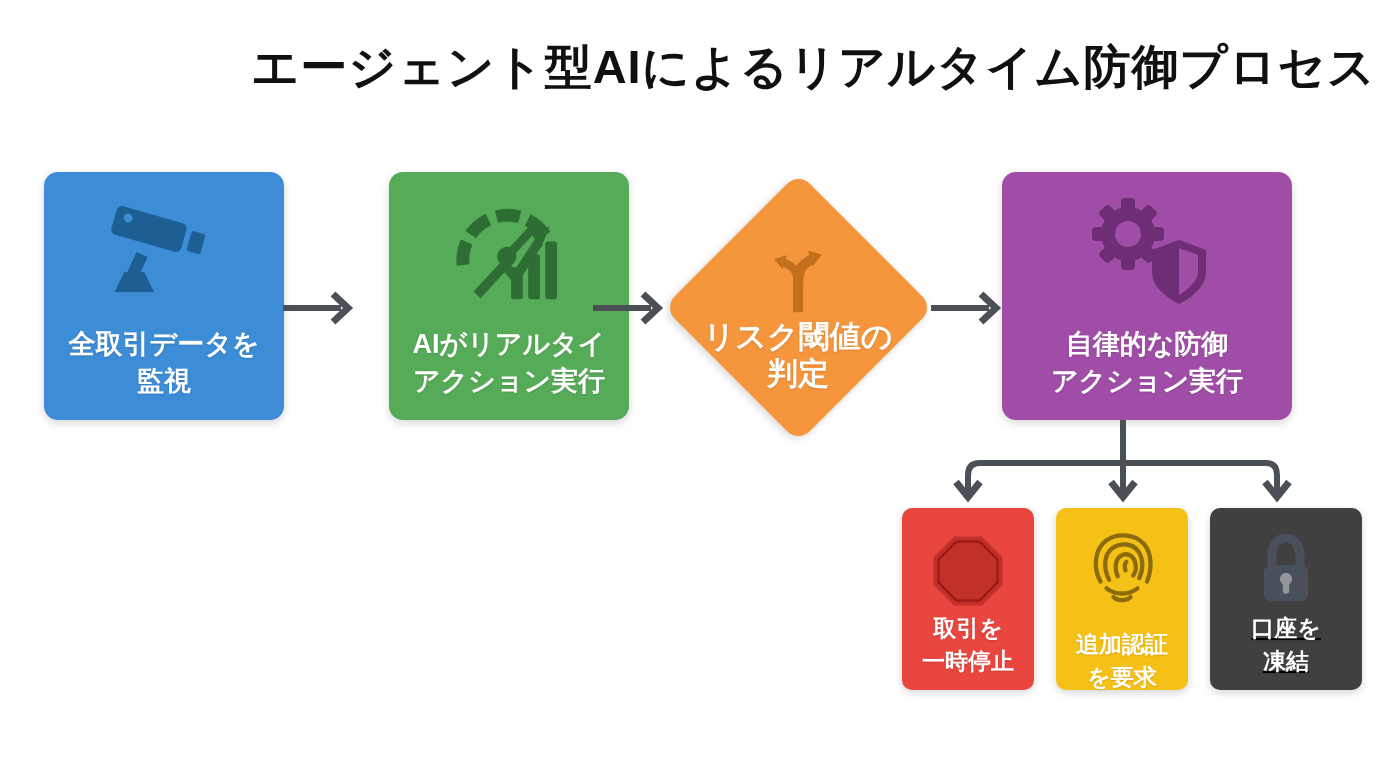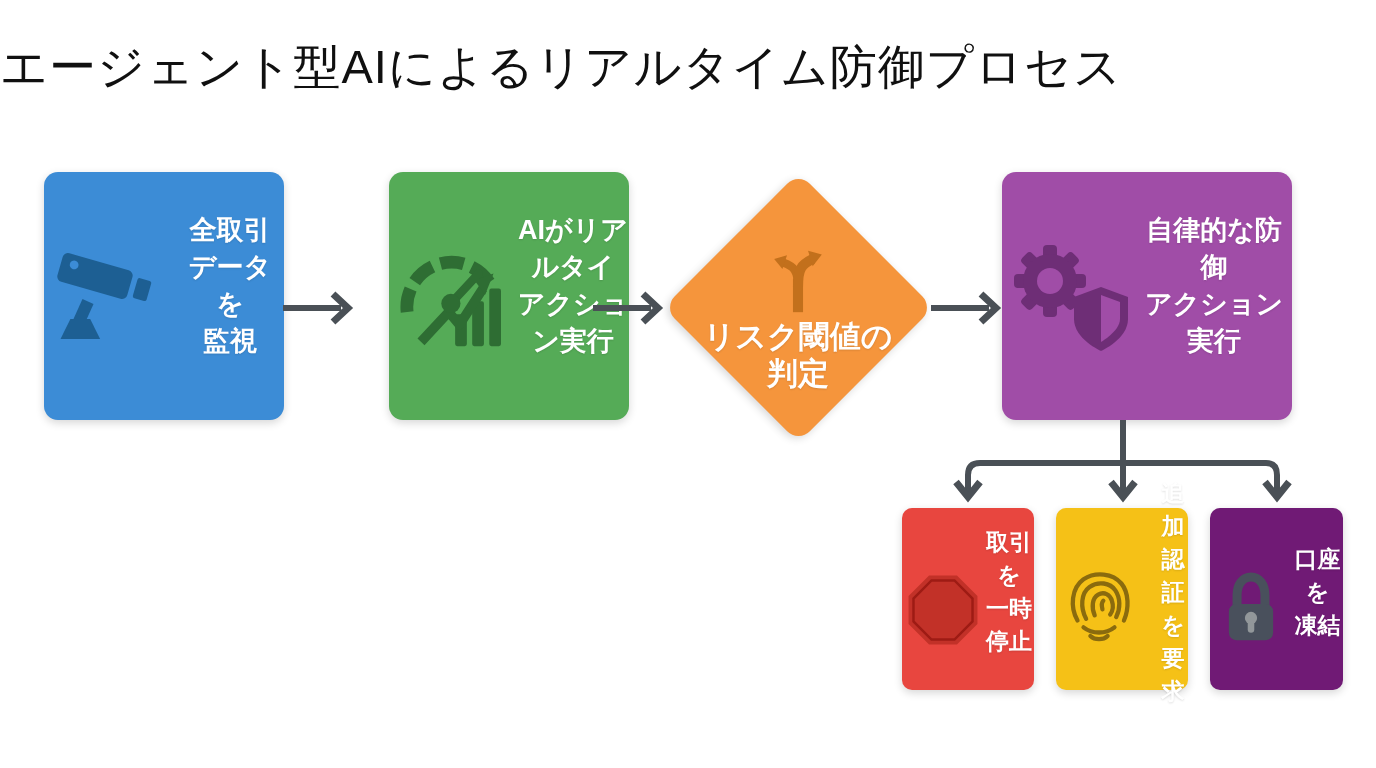--- a/index.html
+++ b/index.html
@@ -1,25 +1,25 @@
 <!DOCTYPE html>
 <html><head>
 <meta charset="utf-8">
 <style>
   html,body{margin:0;padding:0;background:#ffffff;}
   .canvas{
     position:relative;width:1376px;height:768px;background:#ffffff;overflow:hidden;
     font-family:"Liberation Sans","DejaVu Sans",sans-serif;
   }
   .title{
-    position:absolute;top:36px;left:0;width:100%;text-align:left;
-    font-size:47px;font-weight:400;color:#101010;letter-spacing:1px;
+    position:absolute;top:36px;left:0;width:100%;text-align:right;
+    font-size:47px;font-weight:700;color:#101010;letter-spacing:1px;
   }
   .node{
-    position:absolute;display:flex;flex-direction:row;align-items:center;
+    position:absolute;display:flex;flex-direction:column;align-items:center;
     border-radius:14px;box-shadow:0 3px 9px rgba(0,0,0,.16);
   }
   .node .icon{flex:1;display:flex;align-items:center;justify-content:center;}
   .node .label{
     color:#ffffff;font-weight:700;text-align:center;font-size:27px;line-height:37px;
     padding-bottom:20px;text-shadow:0 1px 2px rgba(0,0,0,.12);
   }
   .step{width:240px;height:248px;top:172px;}
   .step-monitor{left:44px;background:#3c8cd6;}
   .step-scoring{left:354px;background:#55ab57;margin-left:35px;}
@@ -34,21 +34,21 @@
   }
   .diamond-content .label{
     color:#fff;font-weight:700;text-align:center;font-size:31px;line-height:37px;
     text-shadow:0 1px 2px rgba(0,0,0,.12);
   }
   .action{width:132px;height:182px;top:508px;border-radius:10px;justify-content:space-between;}
   .action .icon{flex:none;height:104px;display:flex;align-items:flex-end;justify-content:center;}
   .action .label{font-size:23px;line-height:33px;padding-bottom:14px;}
   .action-pause{left:902px;background:#e8463f;}
   .action-auth{left:1056px;background:#f5c117;gap:16px;}
-  .action-freeze{left:1210px;width:133px;background:#701a75;}
+  .action-freeze{left:1210px;width:152px;background:#404040;text-decoration:underline;}
   .arrow{position:absolute;top:286px;width:72px;height:44px;}
   .arrow-1{left:283px;} .arrow-2{left:593px;} .arrow-3{left:931px;}
   .branch{position:absolute;left:940px;top:420px;width:420px;height:92px;}
   svg{display:block;}
 </style>
 </head>
 <body>
 
 <div class="canvas">
 

